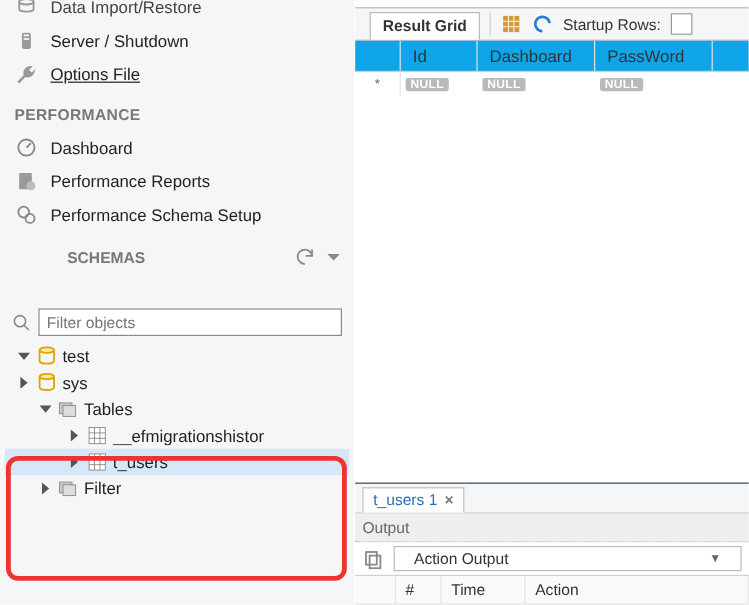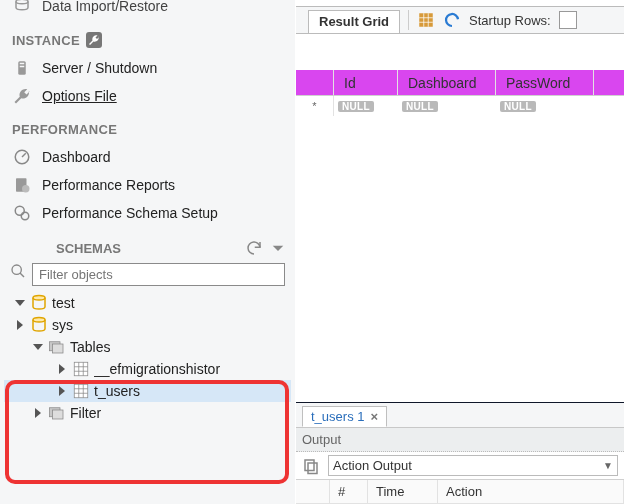--- a/index.html
+++ b/index.html
@@ -65,23 +65,24 @@
   .schemas-tools { display:flex; gap:6px; }
   .toolbtn {
     width:18px;height:18px;
     display:inline-flex;align-items:center;justify-content:center;
     color:#888;
   }
 
   
   .filter-row {
     display:flex;
-    align-items:flex-start;
+    align-items:flex-end;
     gap:6px;
     padding: 2px 10px 6px 10px;
+    margin-top: 28px;
   }
   .filter-row .search-ico { color:#888; }
   .filter-input {
     flex:1;
     border:1px solid #8a8a8a;
     padding:3px 6px;
     font-size:13px;
     color:#666;
     background:#fff;
   }
@@ -163,23 +164,22 @@
     border:1px solid #999;
     width:18px;height:18px;
     background:#fff;
   }
 
   
   .gridhead {
     display:flex;
     height:26px;
     border-bottom:1px solid #d0d0d0;
-    background:#d946ef;
+    background:#0ea5e9;
     font-size:14px;
-    margin-top:36px;
   }
   .gh-cell {
     border-right:1px solid #e2e2e2;
     display:flex;align-items:center;padding:0 10px;
     color:#333;
   }
   .gh-rowhead{ width:38px; }
   .gh-id{ width:64px; }
   .gh-user{ width:98px; }
   .gh-pass{ width:98px; }
@@ -247,21 +247,21 @@
     height:28px;
     border-bottom:1px solid #d0d0d0;
     background:#fff;
     gap:8px;
     padding:0 6px;
   }
   .ao-select{
     flex:1;
     display:flex;align-items:center;justify-content:space-between;
     border:1px solid #bbb;
-    padding:2px 4px;
+    padding:2px 16px;
     font-size:13px;
     background:#fff;
   }
   .ao-select .caret{ font-size:10px;color:#666; }
   .out-head{
     display:flex;height:24px;background:#fafafa;border-bottom:1px solid #e2e2e2;font-size:13px;
   }
   .oh-cell{border-right:1px solid #e2e2e2;display:flex;align-items:center;padding:0 8px;}
   .oh-blank{width:34px;}
   .oh-hash{width:38px;}
@@ -276,28 +276,20 @@
   <div class="side-item partial" style="margin-top:-8px">
     <span class="ico">
       <svg viewBox="0 0 24 24" fill="none" stroke="#888" stroke-width="2">
           <ellipse cx="12" cy="6" rx="8" ry="3"></ellipse>
           <path d="M4 6v8c0 1.7 3.6 3 8 3s8-1.3 8-3V6"></path>
         </svg>
     </span>
     <span>Data Import/Restore</span>
   </div>
 
-  <div class="section-header">
-    <span>INSTANCE</span>
-    <span class="ico" style="width:16px;height:16px;background:#777;border-radius:3px;">
-      <svg viewBox="0 0 24 24" fill="#fff" style="width:12px;height:12px">
-          <path d="M22 6l-4 4-3-3 4-4c-3-1-6 0-8 2s-3 5-2 8L2 20l2 2 7-7c3 1 6 0 8-2s3-5 2-8z"></path>
-        </svg>
-    </span>
-  </div>
   <div class="side-item">
     <span class="ico">
       <svg viewBox="0 0 24 24" fill="#999">
           <rect x="7" y="3" width="10" height="18" rx="2"></rect>
           <rect x="9" y="5" width="6" height="2" fill="#f5f6f7"></rect>
           <rect x="9" y="9" width="6" height="2" fill="#f5f6f7"></rect>
         </svg>
     </span>
     <span>Server / Shutdown</span>
   </div>

